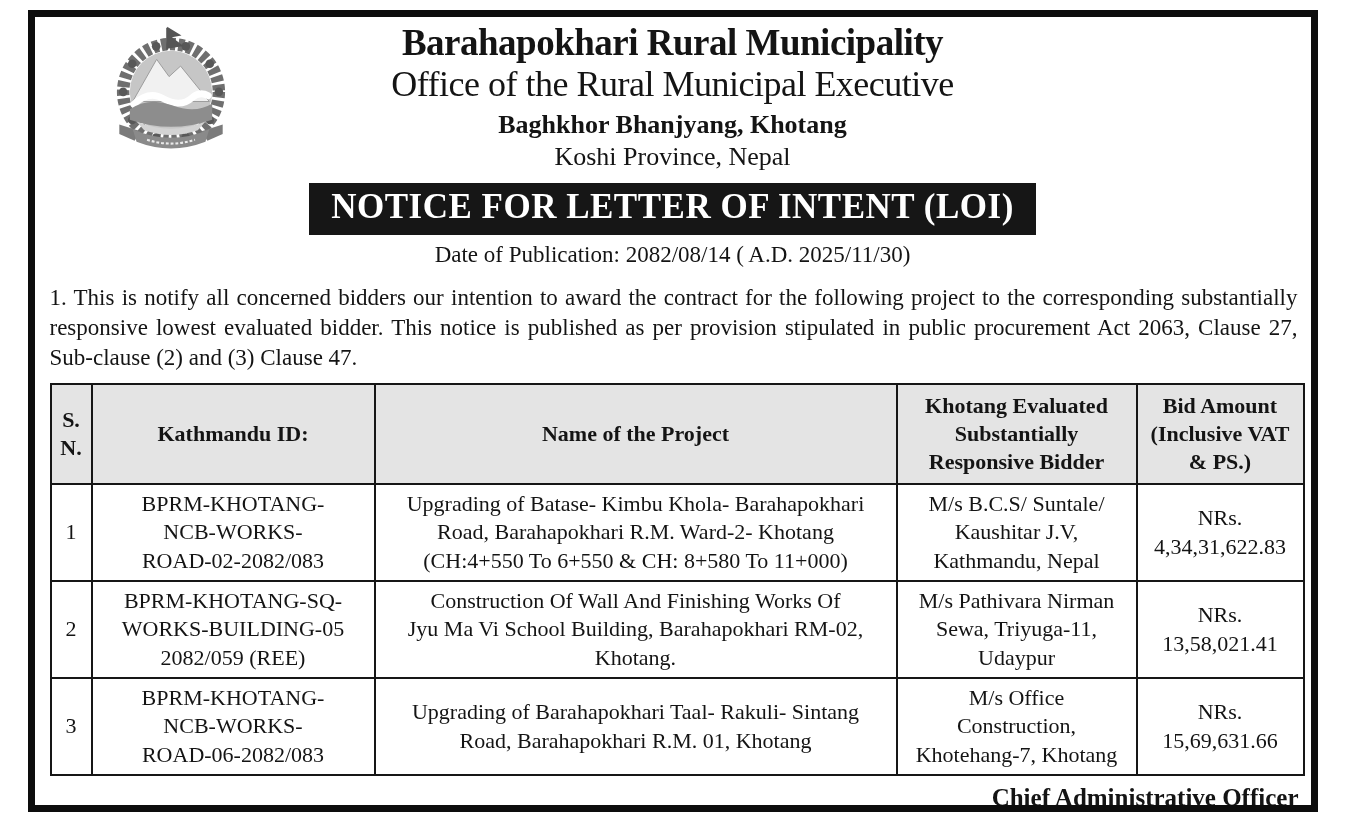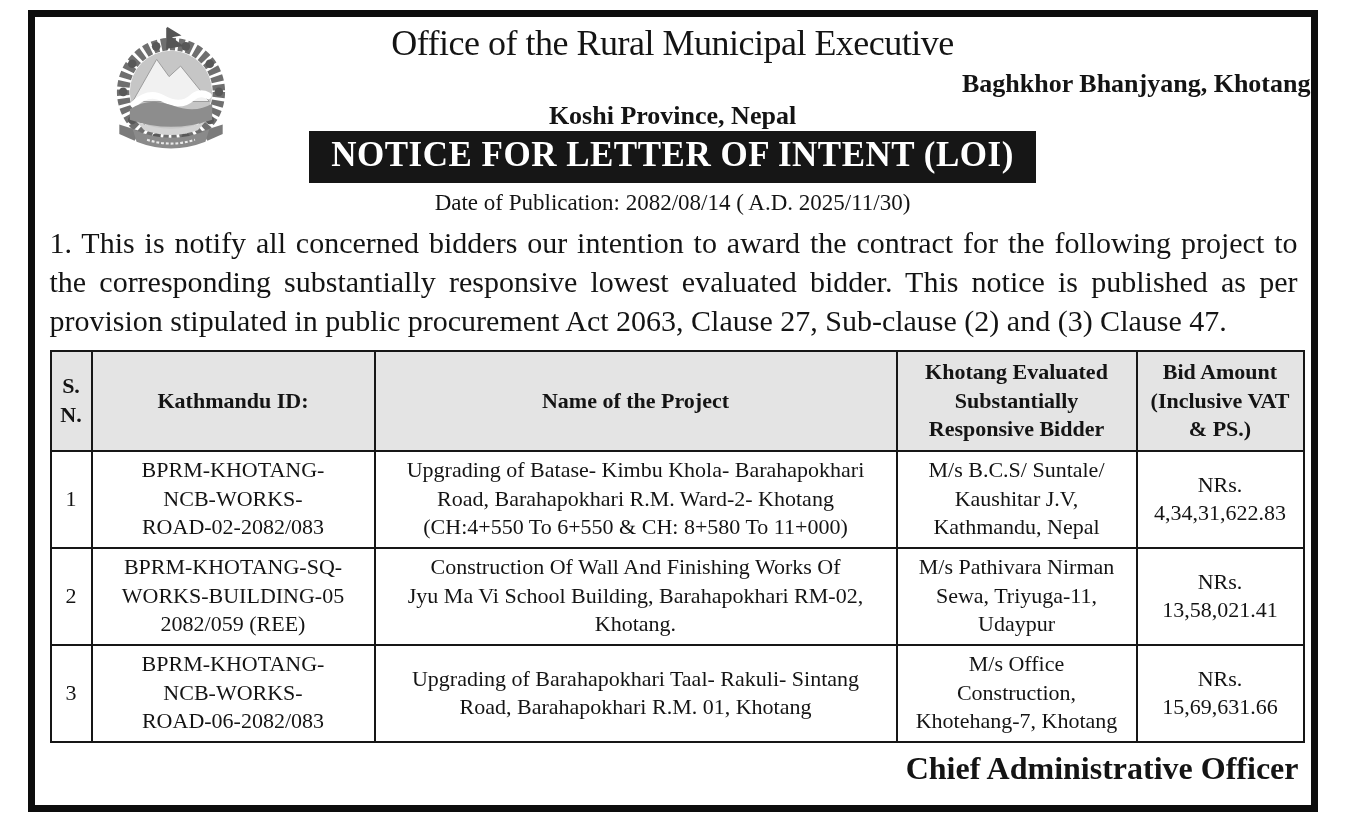--- a/index.html
+++ b/index.html
@@ -9,40 +9,40 @@
     overflow:hidden;
   }
   .sheet {
     position:relative; margin:10px auto 0; width:1276px; height:788px;
     border:7px solid #0d0d0d; background:#fff; overflow:hidden;
   }
   .emblem { position:absolute; left:66px; top:6px; width:140px; height:134px; }
   .head { text-align:center; padding-top:6px; }
   .org    { font-size:37px; font-weight:bold; line-height:1.1; letter-spacing:-0.5px; }
   .office { font-size:36px; font-weight:normal; line-height:1.12; letter-spacing:-0.5px; }
-  .addr   { font-size:26px; font-weight:bold; line-height:1.15; margin-top:6px;text-align:right; }
-  .addr2  { font-size:26px; font-weight:bold; line-height:1.15; margin-top:2px; }
+  .addr   { font-size:26px; font-weight:bold; line-height:1.15; margin-top:6px; }
+  .addr2  { font-size:26px; font-weight:normal; line-height:1.15; margin-top:2px; }
   .banner {
-    margin:0 auto 7px; width:max-content; background:#161616; color:#ffffff;
+    margin:11px auto 7px; width:max-content; background:#161616; color:#ffffff;
     font-weight:bold; font-size:35px; line-height:1.15; padding:4px 22px 8px;
     letter-spacing:0.5px; text-align:center;
   }
   .dateline { text-align:center; font-weight:normal; font-size:23px; line-height:1.1; }
   .para {
-    font-size:30px; text-align:justify; margin:7px 13px 10px 15px; line-height:1.3;
+    font-size:23px; text-align:justify; margin:16px 13px 10px 15px; line-height:1.3;
   }
   table.loi { border-collapse:collapse; margin-left:15px; table-layout:fixed; width:1253px; }
   .loi th, .loi td {
     border:2px solid #161616; text-align:center; vertical-align:middle;
     white-space:pre-line; padding:2px 5px; overflow:hidden;
   }
   .loi th { background:#e4e4e4; font-size:22px; font-weight:bold; line-height:1.28; height:94px; }
   .loi td { font-size:22px; line-height:1.3; }
   .loi tr.r { height:97px; }
-  .footer { text-align:right; font-weight:bold; font-size:32px; margin:8px 12px 0 0; line-height:1.1; }
+  .footer { text-align:right; font-weight:bold; font-size:25px; margin:8px 12px 0 0; line-height:1.1; }
 </style>
 </head>
 <body>
 
 <div class="sheet">
 
   <svg class="emblem" viewBox="0 0 140 140" aria-hidden="true">
 
     <circle cx="70" cy="72" r="50" fill="none" stroke="#6f6f6f" stroke-width="13" stroke-dasharray="6 3"></circle>
 
@@ -72,20 +72,21 @@
     <line x1="66" y1="5" x2="66" y2="28" stroke="#555555" stroke-width="2"></line>
     <path d="M66,4 l15,9 l-10,2 l12,9 l-17,3 z" fill="#555555"></path>
 
     <path d="M16,106 l22,7 l-6,10 l-16,-7 z" fill="#7b7b7b"></path>
     <path d="M124,106 l-22,7 l6,10 l16,-7 z" fill="#7b7b7b"></path>
     <path d="M30,111 q40,18 80,0 l-4,13 q-36,14 -72,0 Z" fill="#8a8a8a"></path>
     <path d="M45,122 q25,8 50,0" stroke="#eaeaea" stroke-width="2.2" fill="none" stroke-dasharray="3 2"></path>
   </svg>
 
   <div class="head">
+    <div class="org">Barahapokhari Rural Municipality</div>
     <div class="office">Office of the Rural Municipal Executive</div>
     <div class="addr">Baghkhor Bhanjyang, Khotang</div>
     <div class="addr2">Koshi Province, Nepal</div>
   </div>
 
   <div class="banner">
     <span>NOTICE FOR LETTER OF INTENT (LOI)</span>
   </div>
 
   <div class="dateline">Date of Publication: 2082/08/14 ( A.D. 2025/11/30)</div>

